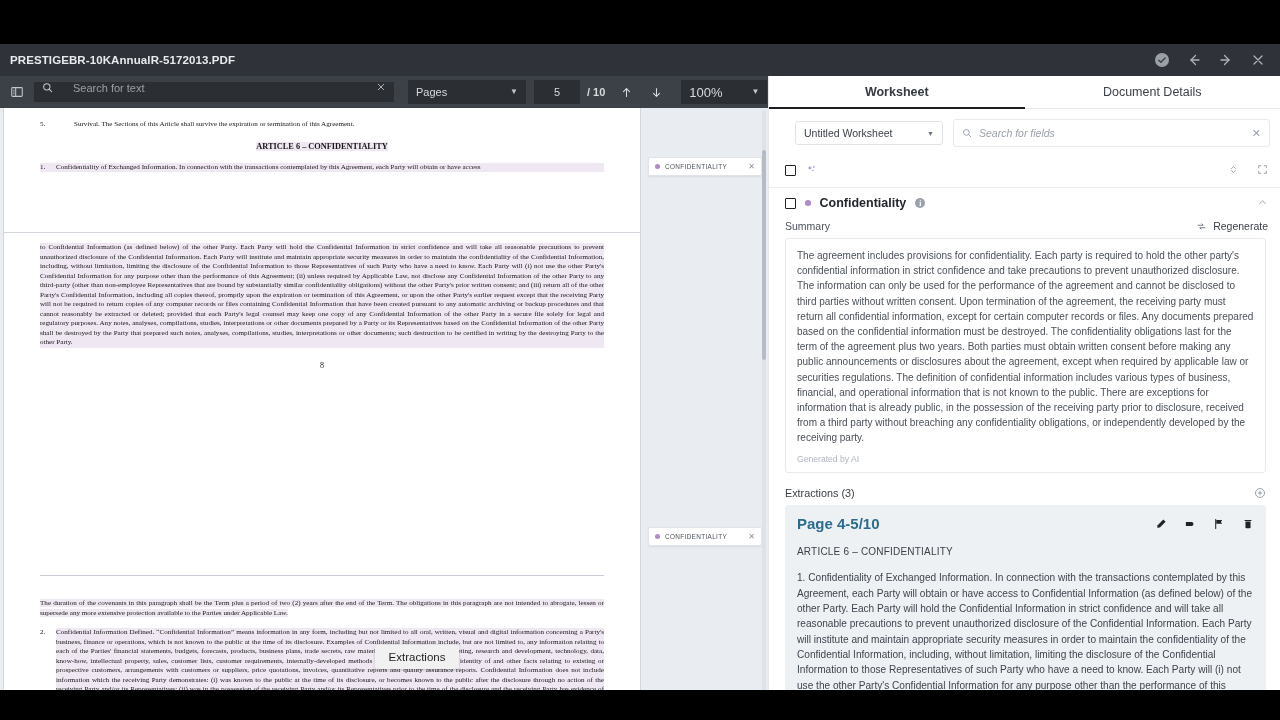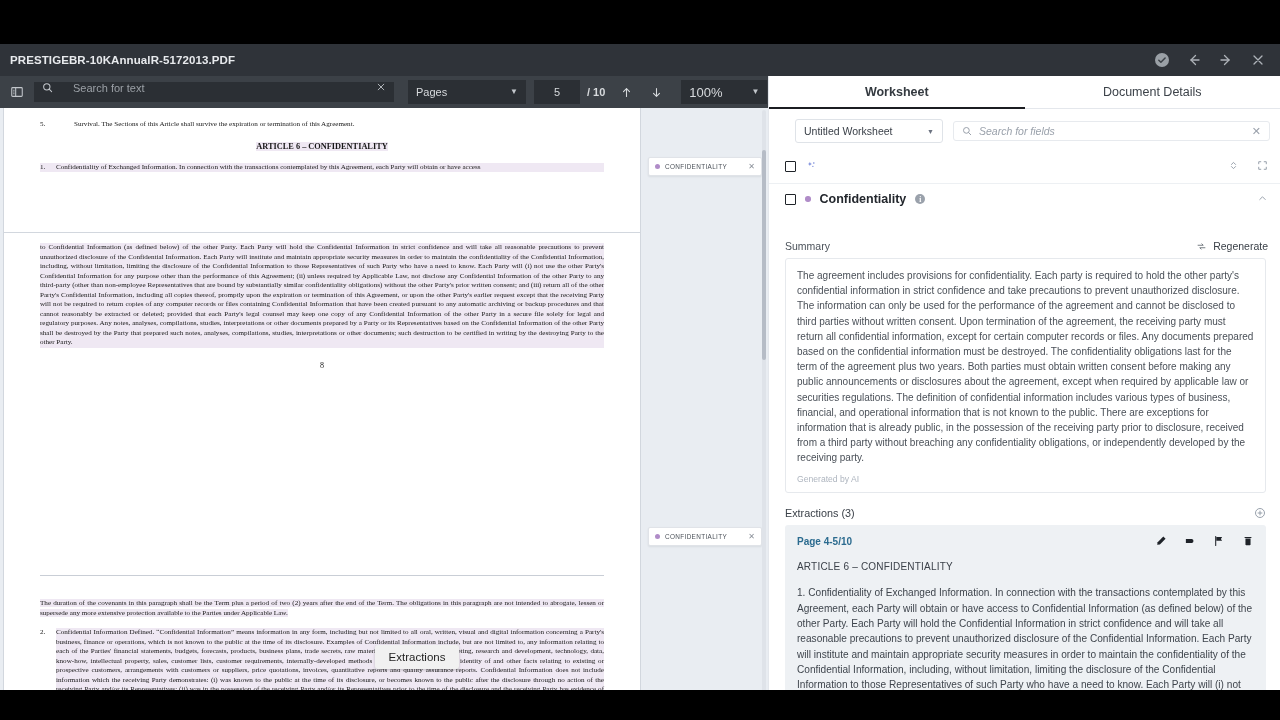--- a/index.html
+++ b/index.html
@@ -143,21 +143,21 @@
   .rtab.inactive { font-weight: 400; color: #3c4249; }
 
   .rfilters { display: flex; align-items: center; gap: 10px; padding: 10px 10px 8px 26px; }
   .ws-select {
     width: 148px; height: 24px; border: 1px solid #dfe3e8; border-radius: 3px;
     display: flex; align-items: center; padding: 0 8px; background: #fff;
   }
   .ws-select span { font-size: 10.5px; color: #3b4149; }
   .ws-select .caret { margin-left: auto; color: #6b7280; font-size: 7px; line-height: 1; }
   .fsearch {
-    flex: 1; height: 20px; border: 1px solid #e7eaee; border-radius: 3px;
+    flex: 1; height: 28px; border: 1px solid #e7eaee; border-radius: 3px;
     display: flex; align-items: center; gap: 7px; padding: 0 8px; background: #fff;
   }
   .fsearch .sicon { color: #9aa1ab; display: flex; }
   .fsearch input {
     flex: 1; border: none; outline: none; background: transparent;
     font-size: 10.5px; color: #3b4149; font-style: italic;
     font-family: "Liberation Sans", sans-serif;
   }
   .fsearch input::placeholder { color: #9aa1ab; font-style: italic; }
   .fsearch .xicon { color: #9aa1ab; font-size: 11px; line-height: 1; }
@@ -177,21 +177,21 @@
   .field-dot { width: 5.5px; height: 5.5px; border-radius: 50%; background: #b08cc8; flex: 0 0 auto; }
   .field-name { font-size: 12.5px; color: #23272d; font-weight: 600; }
   .info-i {
     width: 10px; height: 10px; border-radius: 50%; background: #9aa1ab; color: #fff;
     font-size: 7.5px; display: flex; align-items: center; justify-content: center;
     font-family: "Liberation Serif", serif; font-weight: 700;
   }
   .fieldrow .chev { margin-left: auto; color: #8d96a3; font-size: 10px; }
 
   .sumhead {
-    display: flex; align-items: flex-end; padding: 2px 12px 6px 16px; margin-top: 24px;
+    display: flex; align-items: flex-end; padding: 2px 12px 6px 16px;
   }
   .sumhead .lbl { font-size: 10.5px; color: #4b525a; }
   .sumhead .regen { margin-left: auto; display: flex; align-items: center; gap: 6px; font-size: 10.5px; color: #3b4149; }
   .sumhead .regen svg { display: block; color: #5a616a; }
 
   .sumbox {
     margin: 0 14px 0 16px; border: 1px solid #e6e9ed; border-radius: 3px;
     padding: 9px 11px 8px 11px;
   }
   .sumtext { font-size: 10px; line-height: 1.52; color: #4a5058; }
@@ -199,21 +199,21 @@
 
   .exhead { display: flex; align-items: center; padding: 14px 14px 6px 16px; }
   .exhead .lbl { font-size: 10.8px; color: #3b4149; }
   .exhead .plus { margin-left: auto; color: #8d96a3; display: flex; }
 
   .excard {
     margin: 0 14px 0 16px; background: #eef1f4; border-radius: 3px;
     padding: 10px 12px 12px 12px; height: 192px; overflow: hidden;
   }
   .excard-head { display: flex; align-items: center; }
-  .excard-head .pg { font-size: 10px; color: #2b6b8f; font-weight: 600; }
+  .excard-head .pg { font-size: 15px; color: #2b6b8f; font-weight: 600; }
   .excard-head .acts { margin-left: auto; display: flex; align-items: center; gap: 17px; color: #1f2329; }
   .excard-head .acts svg { display: block; }
   .ex-title { margin-top: 14px; font-size: 10px; color: #3b4149; letter-spacing: .2px; }
   .ex-body { margin-top: 13px; font-size: 10.1px; line-height: 1.52; color: #3f454d; }
 
   .blackbar-top { position: absolute; left: 0; top: 0; width: 1280px; height: 44px; background: #000; }
   .blackbar-bottom { position: absolute; left: 0; top: 690px; width: 1280px; height: 30px; background: #000; }
 </style>
 </head>
 <body>

